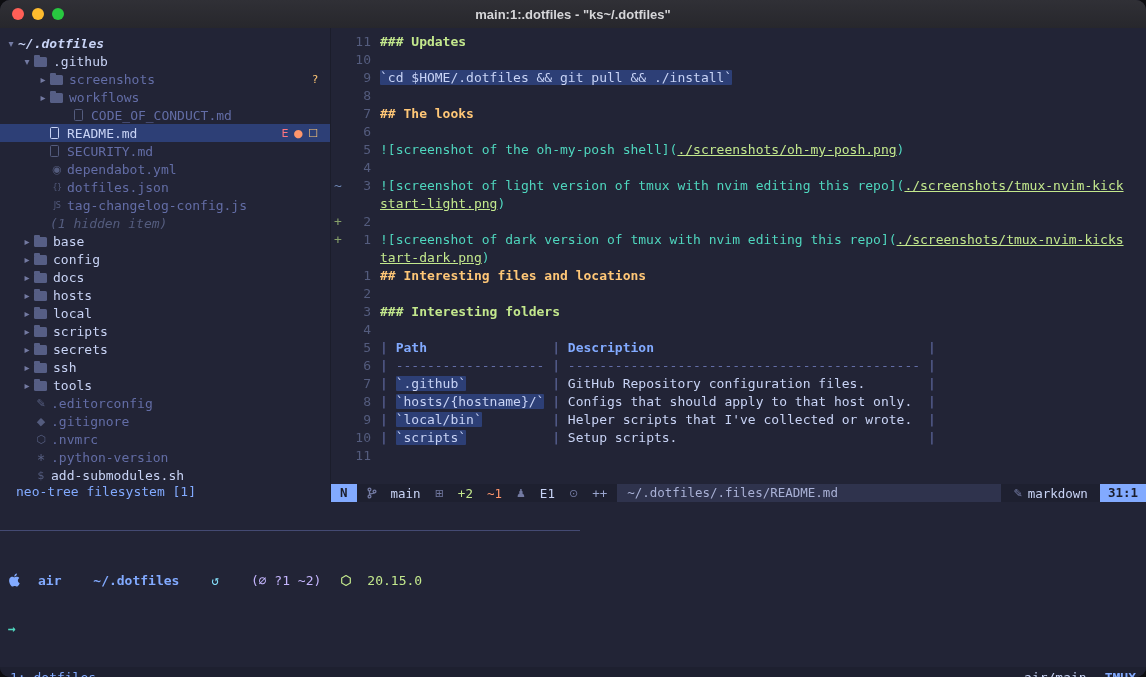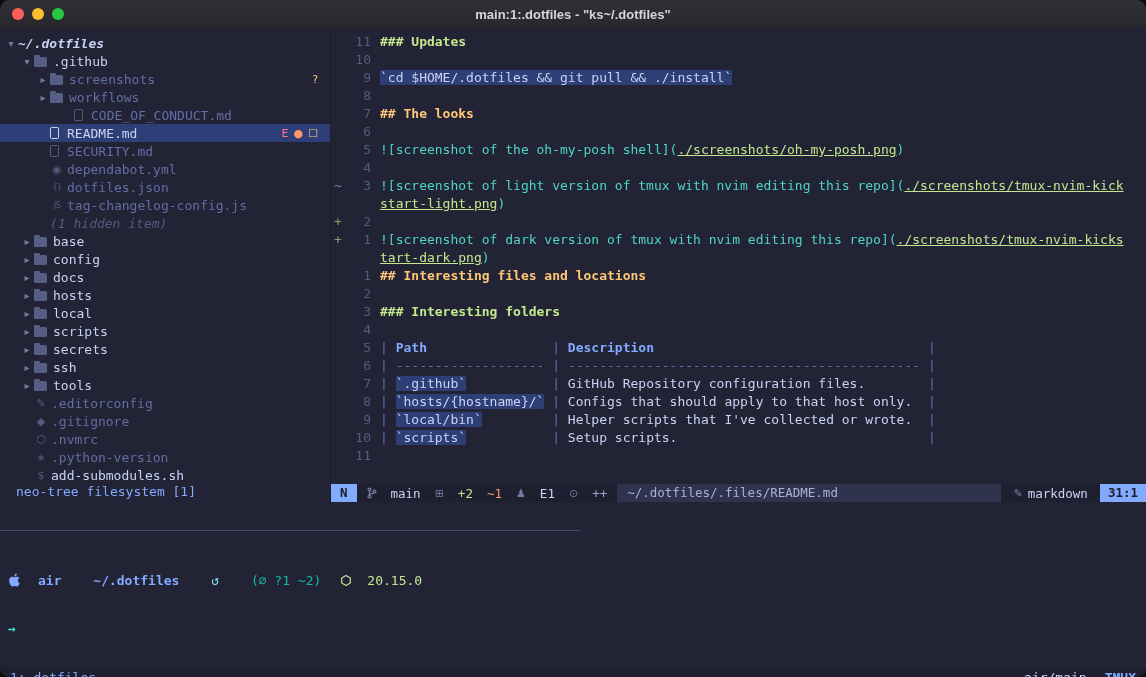--- a/index.html
+++ b/index.html
@@ -68,21 +68,21 @@
   .ll-file{flex:1 1 auto;background:#2f334d;color:#a9b1d6;height:18px;line-height:18px;padding:0 10px;white-space:pre;overflow:hidden}
   .ll-ft{display:flex;align-items:center;gap:5px;padding:0 12px;color:#c8d3f5;white-space:pre}
   .ll-pos{background:#82aaff;color:#1b1d2b;font-weight:700;padding:0 8px;height:18px;line-height:18px}
   
   .gap{height:28px;flex:0 0 28px}
   .hborder{height:1px;flex:0 0 1px;width:580px;background:#444a73}
   .terminal{padding:10px 0 0 8px;white-space:pre}
   .t-line{height:18px;display:flex;align-items:center;gap:12px;white-space:pre}
   .t-blue{color:#82aaff;font-weight:700}
   .t-cyan{color:#86e1fc}
-  .t-yellow{color:#14b8a6}
+  .t-yellow{color:#c4b5fd}
   .t-green{color:#c3e88d}
   .t-teal{color:#4fd6be;font-weight:700}
   .spacer{flex:1 1 auto}
   .tmuxbar{height:20px;flex:0 0 20px;background:#1e2030;display:flex;align-items:center;padding:0 10px;margin-bottom:14px}
   .tx-left{color:#82aaff;white-space:pre}
   .tx-right{margin-left:auto;display:flex;gap:18px;align-items:center}
   .tx-session{color:#c8d3f5}
   .tx-label{color:#82aaff;font-weight:700}
   svg{display:block}
 </style>

